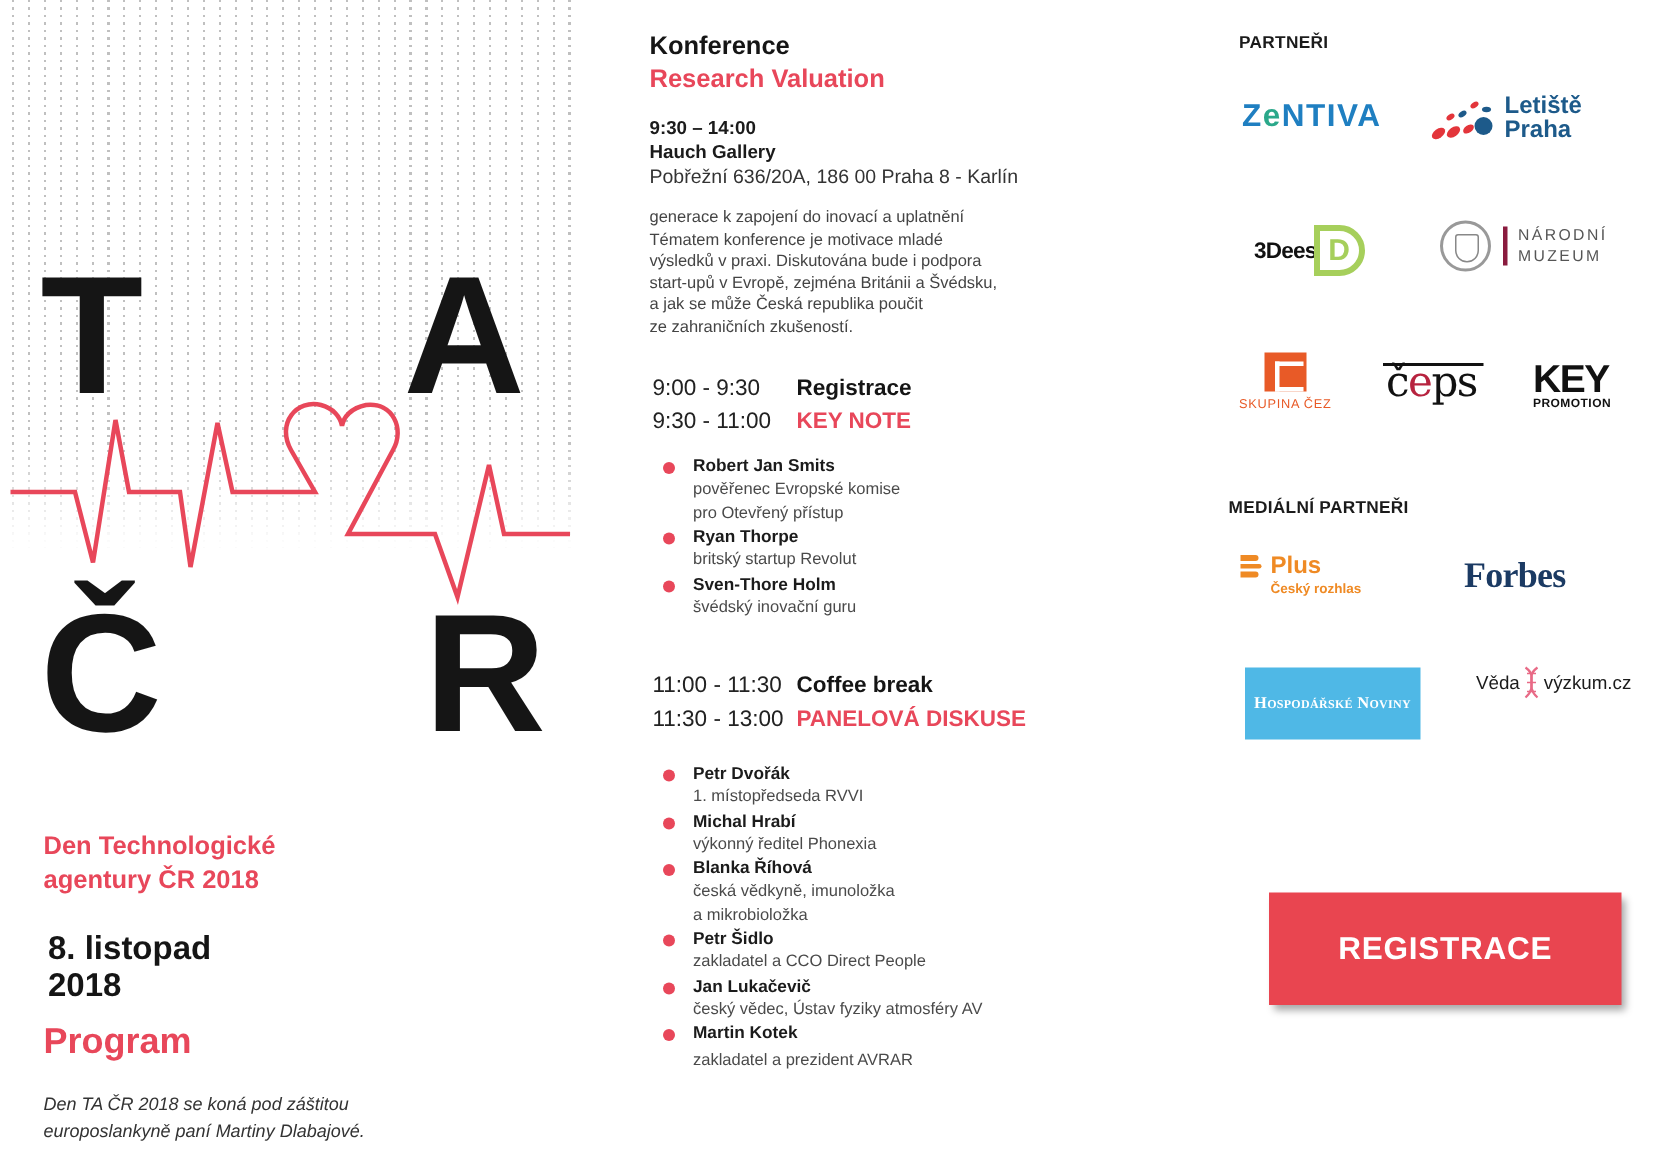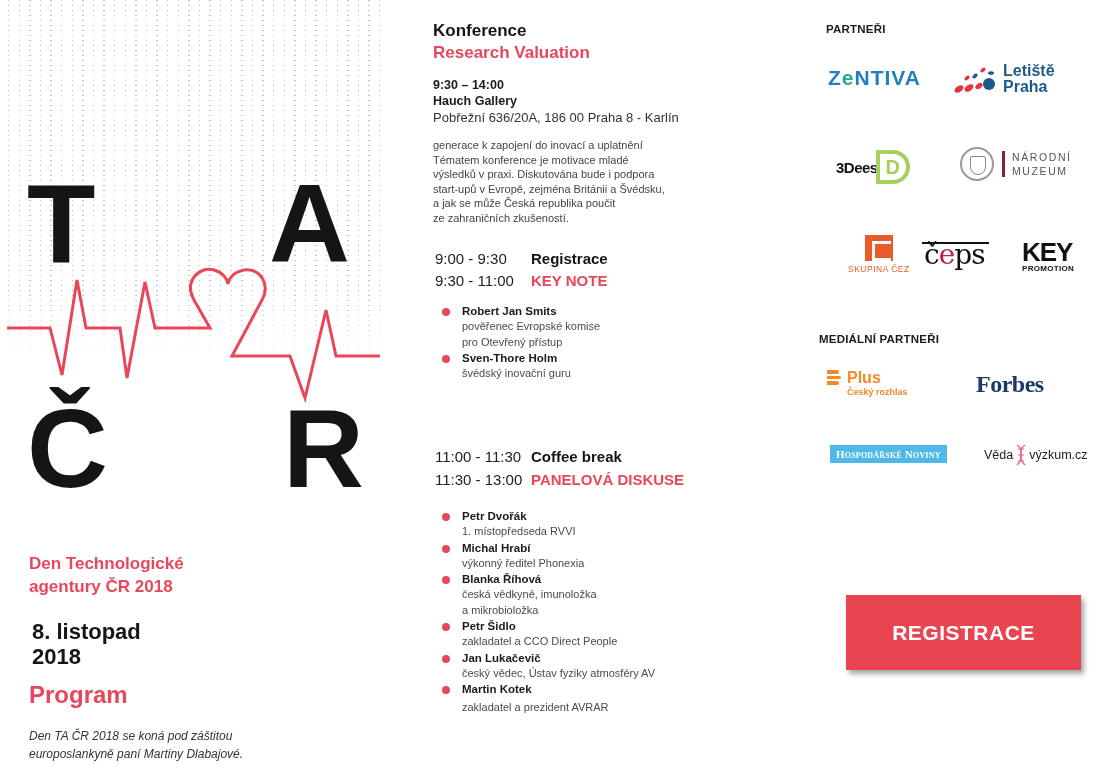--- a/index.html
+++ b/index.html
@@ -84,21 +84,21 @@
   .ceps-line { position: absolute; left: -2px; right: -4px; top: 4px; height: 2px; background: #111; }
   .key-main { font-size: 26px; font-weight: 900; color: #111; line-height: 24px; letter-spacing: -1px; }
   .key-sub { font-size: 8px; font-weight: 700; color: #111; letter-spacing: 0.3px; }
   .plus-bars { display: flex; flex-direction: column; gap: 2px; margin-right: 6px; }
   .plus-bars span { display: block; height: 3.5px; background: #ef8a24; border-radius: 0 2px 2px 0; }
   .plus-main { font-size: 16px; font-weight: 700; color: #ef8a24; line-height: 18px; }
   .plus-sub { font-size: 9px; font-weight: 700; color: #ef8a24; }
   .forbes { font-family: "Liberation Serif", serif; font-weight: 700; font-size: 24px; color: #1b3a63; letter-spacing: -0.5px; }
   .hn {
     background: #4fb8e6; color: #fff; font-family: "Liberation Serif", serif; font-weight: 700;
-    font-size: 11px; padding: 3px 6px; letter-spacing: 0.2px; font-variant: small-caps;
+    font-size: 11px; padding: 18px 6px; letter-spacing: 0.2px; font-variant: small-caps;
   }
   .veda { font-size: 12.5px; color: #1b1b1b; display: flex; align-items: center; }
 
   .register-btn {
     position: absolute; left: 846px; top: 595px; width: 235px; height: 75px; background: #e94550;
     color: #fff; font-size: 21px; font-weight: 700; letter-spacing: 0.5px; border: none;
     display: flex; align-items: center; justify-content: center; cursor: pointer;
     box-shadow: 3px 4px 5px rgba(0,0,0,0.35);
     font-family: "Liberation Sans", sans-serif;
   }
@@ -159,20 +159,25 @@
   <span class="slot-time" style="width:96px;">9:30 - 11:00</span>
   <span class="slot-title red">KEY NOTE</span>
 </div>
 
 <div class="speakers" style="top:303px;">
   <div class="speaker">
     <span class="speaker-dot"></span>
     <div class="speaker-name">Robert Jan Smits</div>
     <div class="speaker-role">pověřenec Evropské komise</div>
     <div class="speaker-role">pro Otevřený přístup</div>
+  </div>
+  <div class="speaker">
+    <span class="speaker-dot"></span>
+    <div class="speaker-name">Ryan Thorpe</div>
+    <div class="speaker-role">britský startup Revolut</div>
   </div>
   <div class="speaker">
     <span class="speaker-dot"></span>
     <div class="speaker-name">Sven-Thore Holm</div>
     <div class="speaker-role">švédský inovační guru</div>
   </div>
 </div>
 
 <div class="slot" style="top:447px;">
   <span class="slot-time" style="width:96px;">11:00 - 11:30</span>
@@ -252,21 +257,21 @@
 
 <div class="logo" style="left:960px; top:147px;">
   <span class="nm-seal"></span>
   <span class="nm-bar"></span>
   <div class="nm-text">
     <div>NÁRODNÍ</div>
     <div>MUZEUM</div>
   </div>
 </div>
 
-<div class="logo" style="left:848px; top:235px; flex-direction:column; align-items:flex-end;">
+<div class="logo" style="left:826px; top:235px; flex-direction:column; align-items:flex-end;">
   <div class="cez-box"></div>
   <div class="cez-text">SKUPINA ČEZ</div>
 </div>
 
 <div class="logo" style="left:924px; top:238px;">
   <span class="ceps">
     <span class="ceps-line"></span>
     <span>č</span><span class="e">e</span><span>ps</span>
   </span>
 </div>

